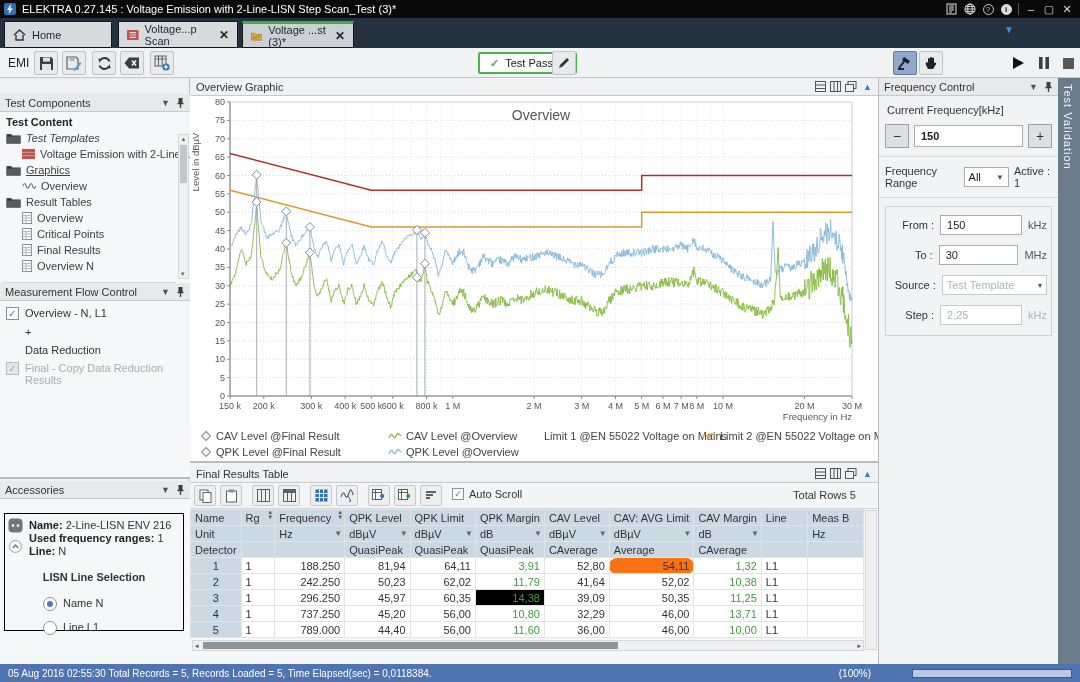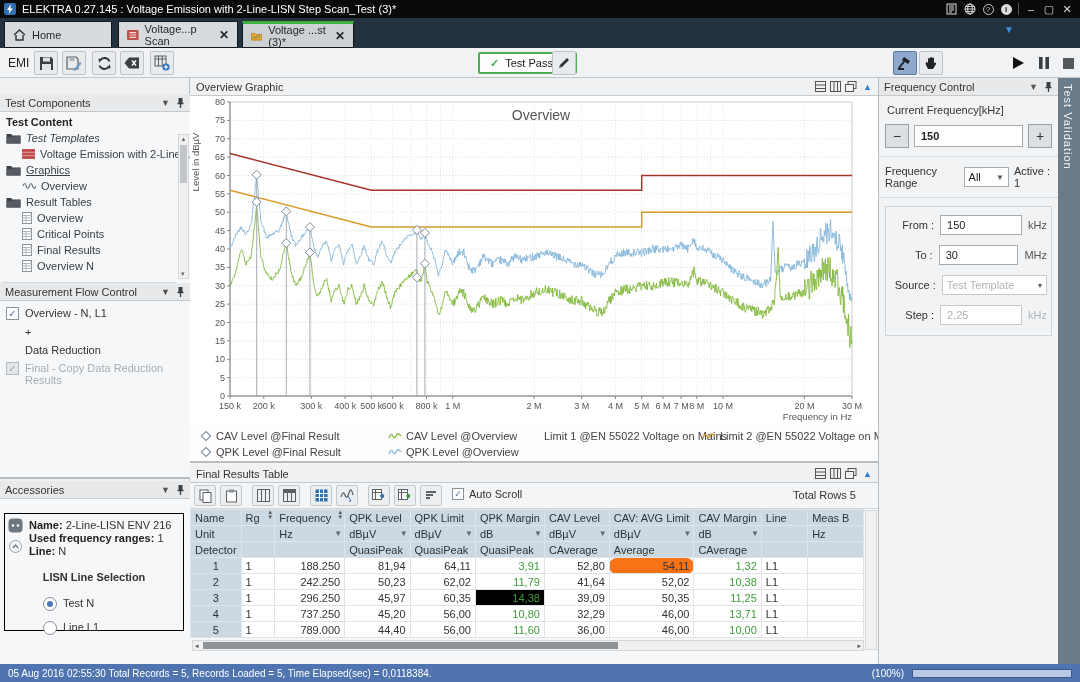--- a/index.html
+++ b/index.html
@@ -104,21 +104,21 @@
   .fc-grow .lbl { width:48px; text-align:right; margin-right:6px; color:#333; }
   .fc-grow .unit { margin-left:6px; color:#555; }
   .fc-grow .unit.dis { color:#b0b5ba; }
 
   
   .vstrip { position:absolute; left:1058px; top:0; width:22px; height:586px; background:#6a7b89; }
   .vstrip .vtext { writing-mode:vertical-rl; color:#f0f3f5; font-size:11px; padding:6px 4px; letter-spacing:1px; }
 
   
   .statusbar { position:absolute; left:0; top:664px; width:1080px; height:18px; background:#4f74b0; color:#fff;
-    display:flex; align-items:center; padding:0 8px; font-size:10px; }
+    display:flex; align-items:center; padding:0 8px; font-size:10px;gap:33px; }
   .sb-left { flex:1; white-space:nowrap; }
   .sb-zoom { margin-right:8px; }
   .sb-prog { width:160px; height:9px; background:#6d8cc0; border:1px solid #3c5a8e; }
   .sb-fill { width:100%; height:100%; background:#b9c8e4; }
 
   svg { display:block; }
 </style>
 </head>
 <body>
 
@@ -409,21 +409,21 @@
               <path d="M3.8 8 L6.5 5 L9.2 8" fill="none" stroke="#6d7780" stroke-width="1.3"></path>
             </svg>
           <div style="padding-top:4px;">
             <div class="accline"><b>Name:</b> <span>2-Line-LISN ENV 216</span></div>
             <div class="accline"><b>Used frequency ranges:</b> <span>1</span></div>
             <div class="accline"><b>Line:</b> <span>N</span></div>
           </div>
           <div style="font-weight:bold; text-align:center; margin-top:14px;">LISN Line Selection</div>
           <div class="flowline" style="padding-left:38px; margin-top:8px;">
             <span class="radio sel"></span>
-            <span>Test N</span>
+            <span>Name N</span>
           </div>
           <div class="flowline" style="padding-left:38px; margin-top:4px;">
             <span class="radio"></span>
             <span>Line L1</span>
           </div>
         </div>
       </div>
     </div>
 
     <div class="center">

